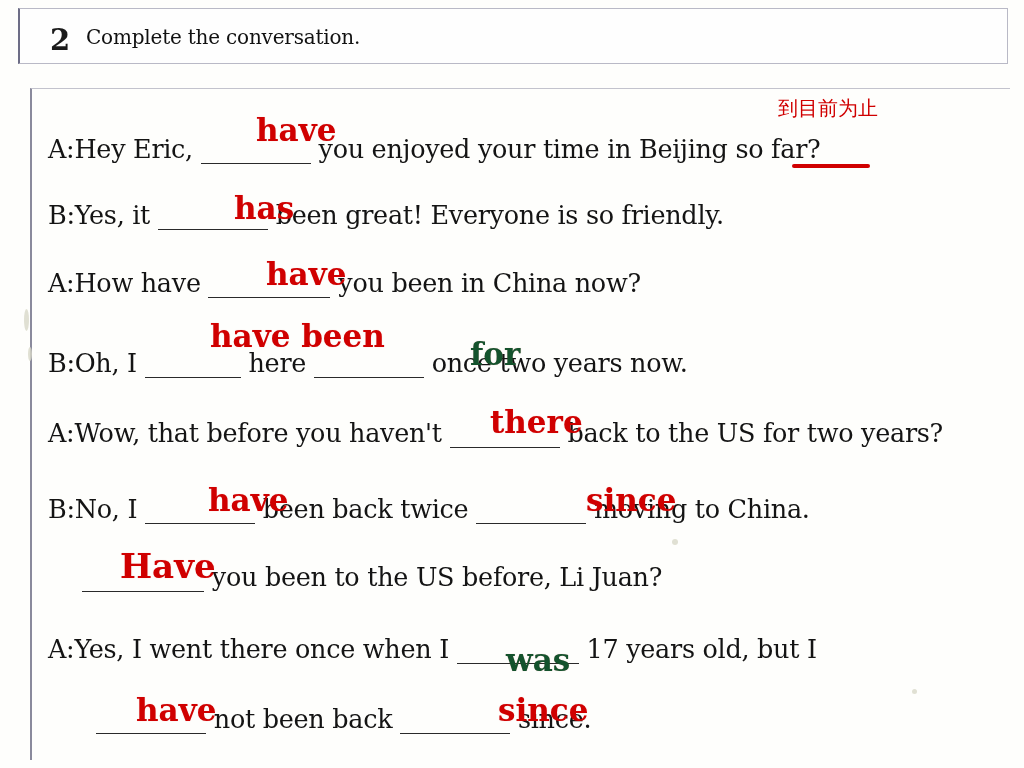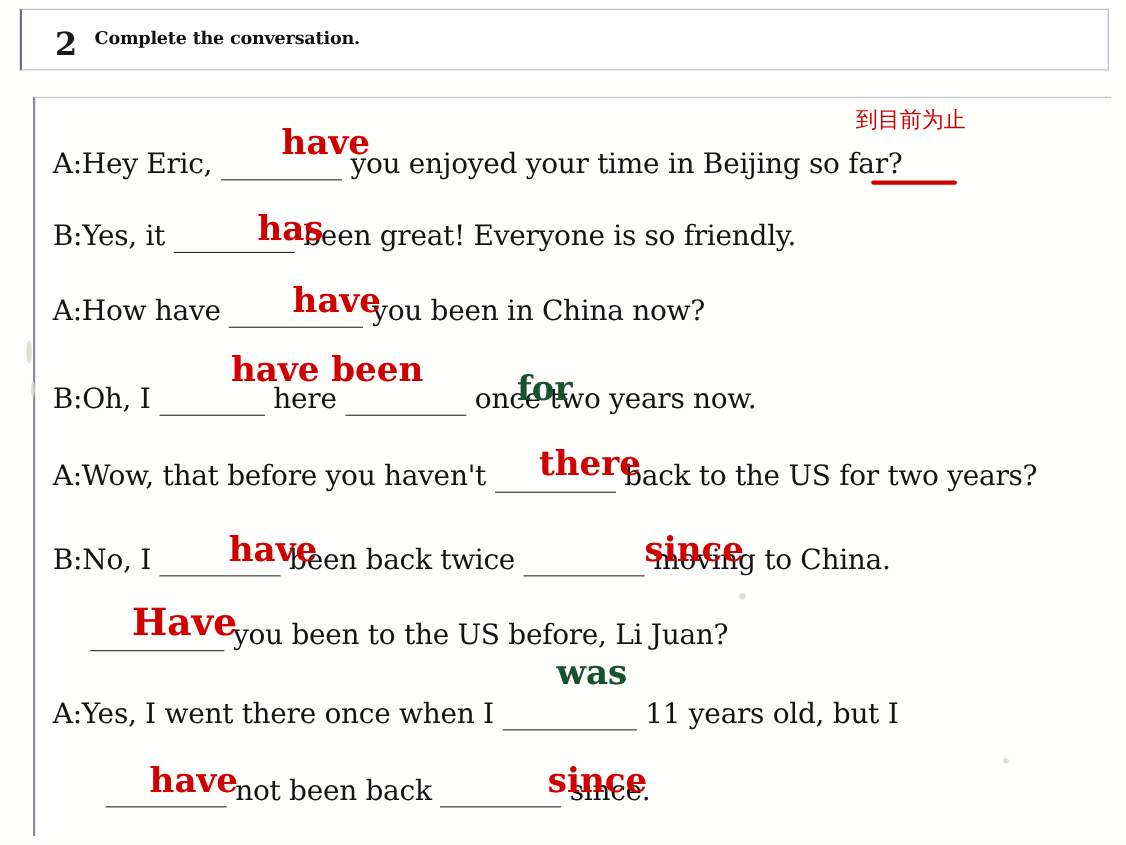--- a/index.html
+++ b/index.html
@@ -39,22 +39,22 @@
     font-family: "DejaVu Serif", serif;
     font-weight: bold;
     font-size: 29px;
     color: #1a1a1a;
   }
   .ex-title {
     position: absolute;
     left: 66px;
     top: 16px;
     font-family: "DejaVu Serif", serif;
-    font-weight: bold;
-    font-size: 16px;
+    font-weight: normal;
+    font-size: 20px;
     letter-spacing: -0.2px;
     color: #111;
   }
 
   
   .bodybox {
     position: absolute;
     left: 30px;
     top: 88px;
     width: 980px;
@@ -161,33 +161,33 @@
 
   <div class="line" style="left:48px; top:494px;">
     <span>B:</span><span>No, I </span><span class="blank b-md"></span><span> been back twice </span><span class="blank b-md"></span><span> moving to China.</span>
   </div>
 
   <div class="line" style="left:82px; top:562px;">
     <span class="blank b-lg"></span><span> you been to the US before, Li Juan?</span>
   </div>
 
   <div class="line" style="left:48px; top:634px;">
-    <span>A:</span><span>Yes, I went there once when I </span><span class="blank b-lg"></span><span> 11 years old, but I</span>
+    <span>A:</span><span>Yes, I went there once when I </span><span class="blank b-lg"></span><span> 17 years old, but I</span>
   </div>
 
   <div class="line" style="left:96px; top:704px;">
     <span class="blank b-md"></span><span> not been back </span><span class="blank b-md"></span><span> since.</span>
   </div>
 
   <div class="ans" style="left:256px; top:112px;">have</div>
   <div class="ans" style="left:234px; top:190px;">has</div>
   <div class="ans" style="left:266px; top:256px;">have</div>
   <div class="ans" style="left:166px; top:318px;margin-left:44px;">have been</div>
   <div class="ans purple" style="left:470px; top:336px;">for</div>
   <div class="ans" style="left:490px; top:404px;">there</div>
   <div class="ans" style="left:208px; top:482px;">have</div>
   <div class="ans" style="left:586px; top:482px;">since</div>
   <div class="ans big" style="left:120px; top:546px;">Have</div>
-  <div class="ans purple" style="left:506px; top:594px;">was</div>
+  <div class="ans purple" style="left:506px; top:642px;">was</div>
   <div class="ans" style="left:136px; top:692px;">have</div>
   <div class="ans" style="left:498px; top:692px;">since</div>
 
 </div>
 
 </body></html>

